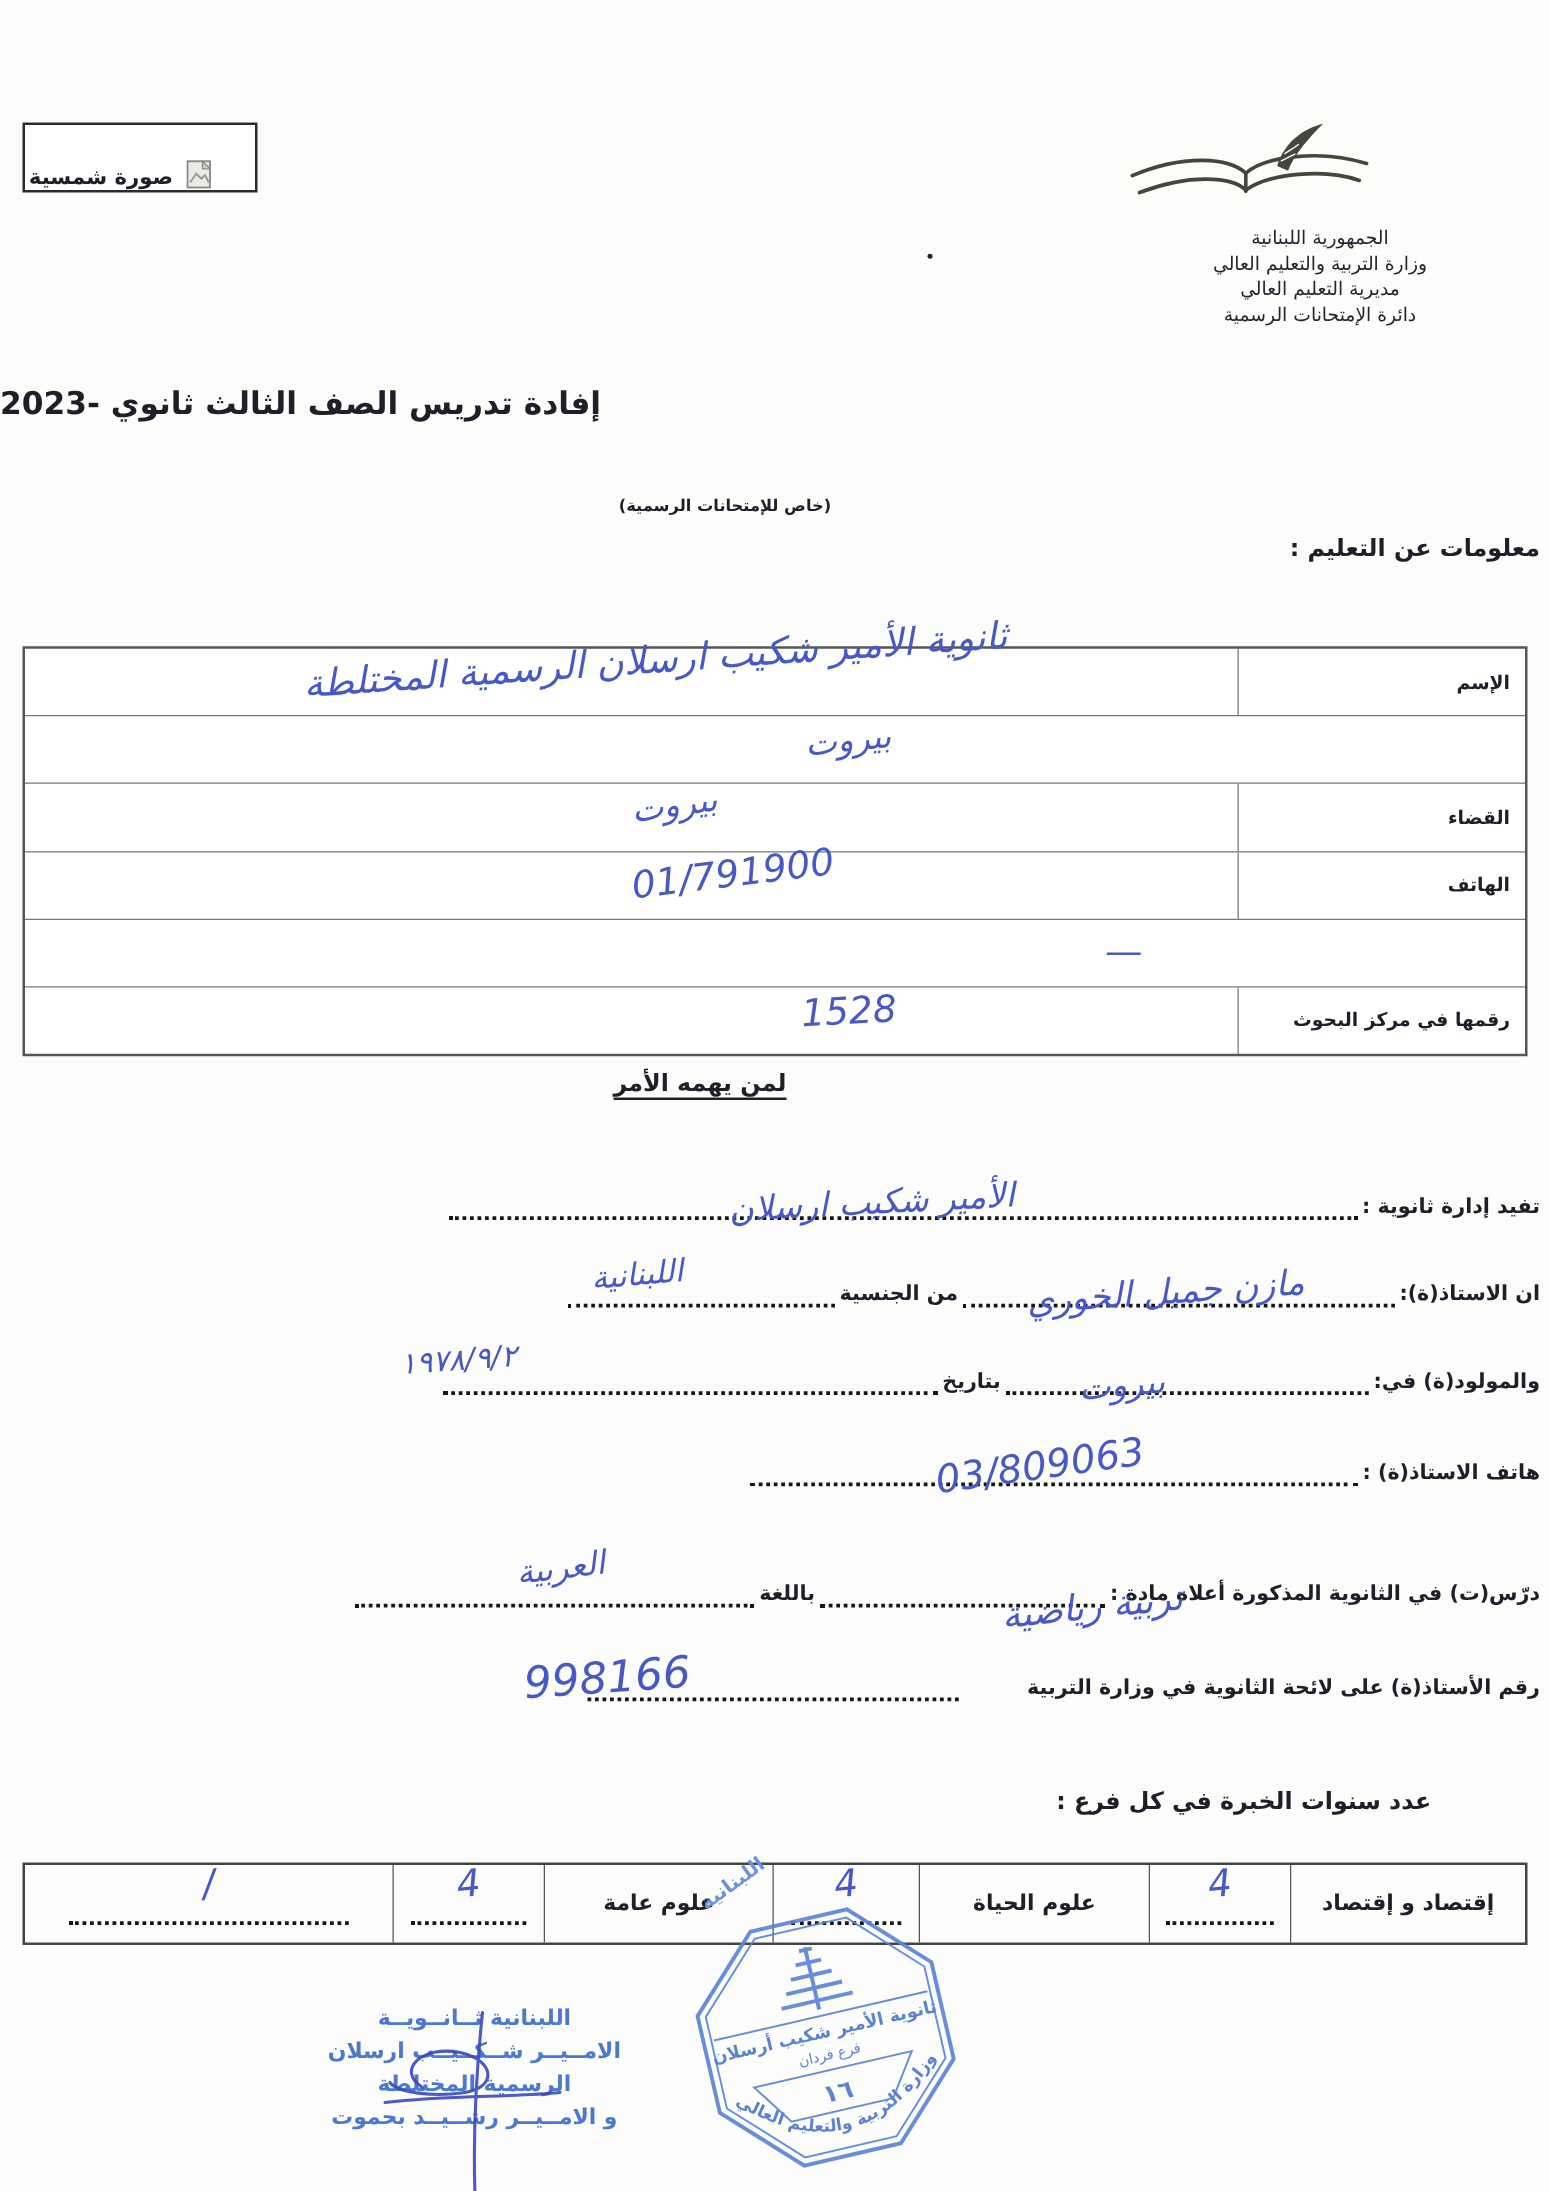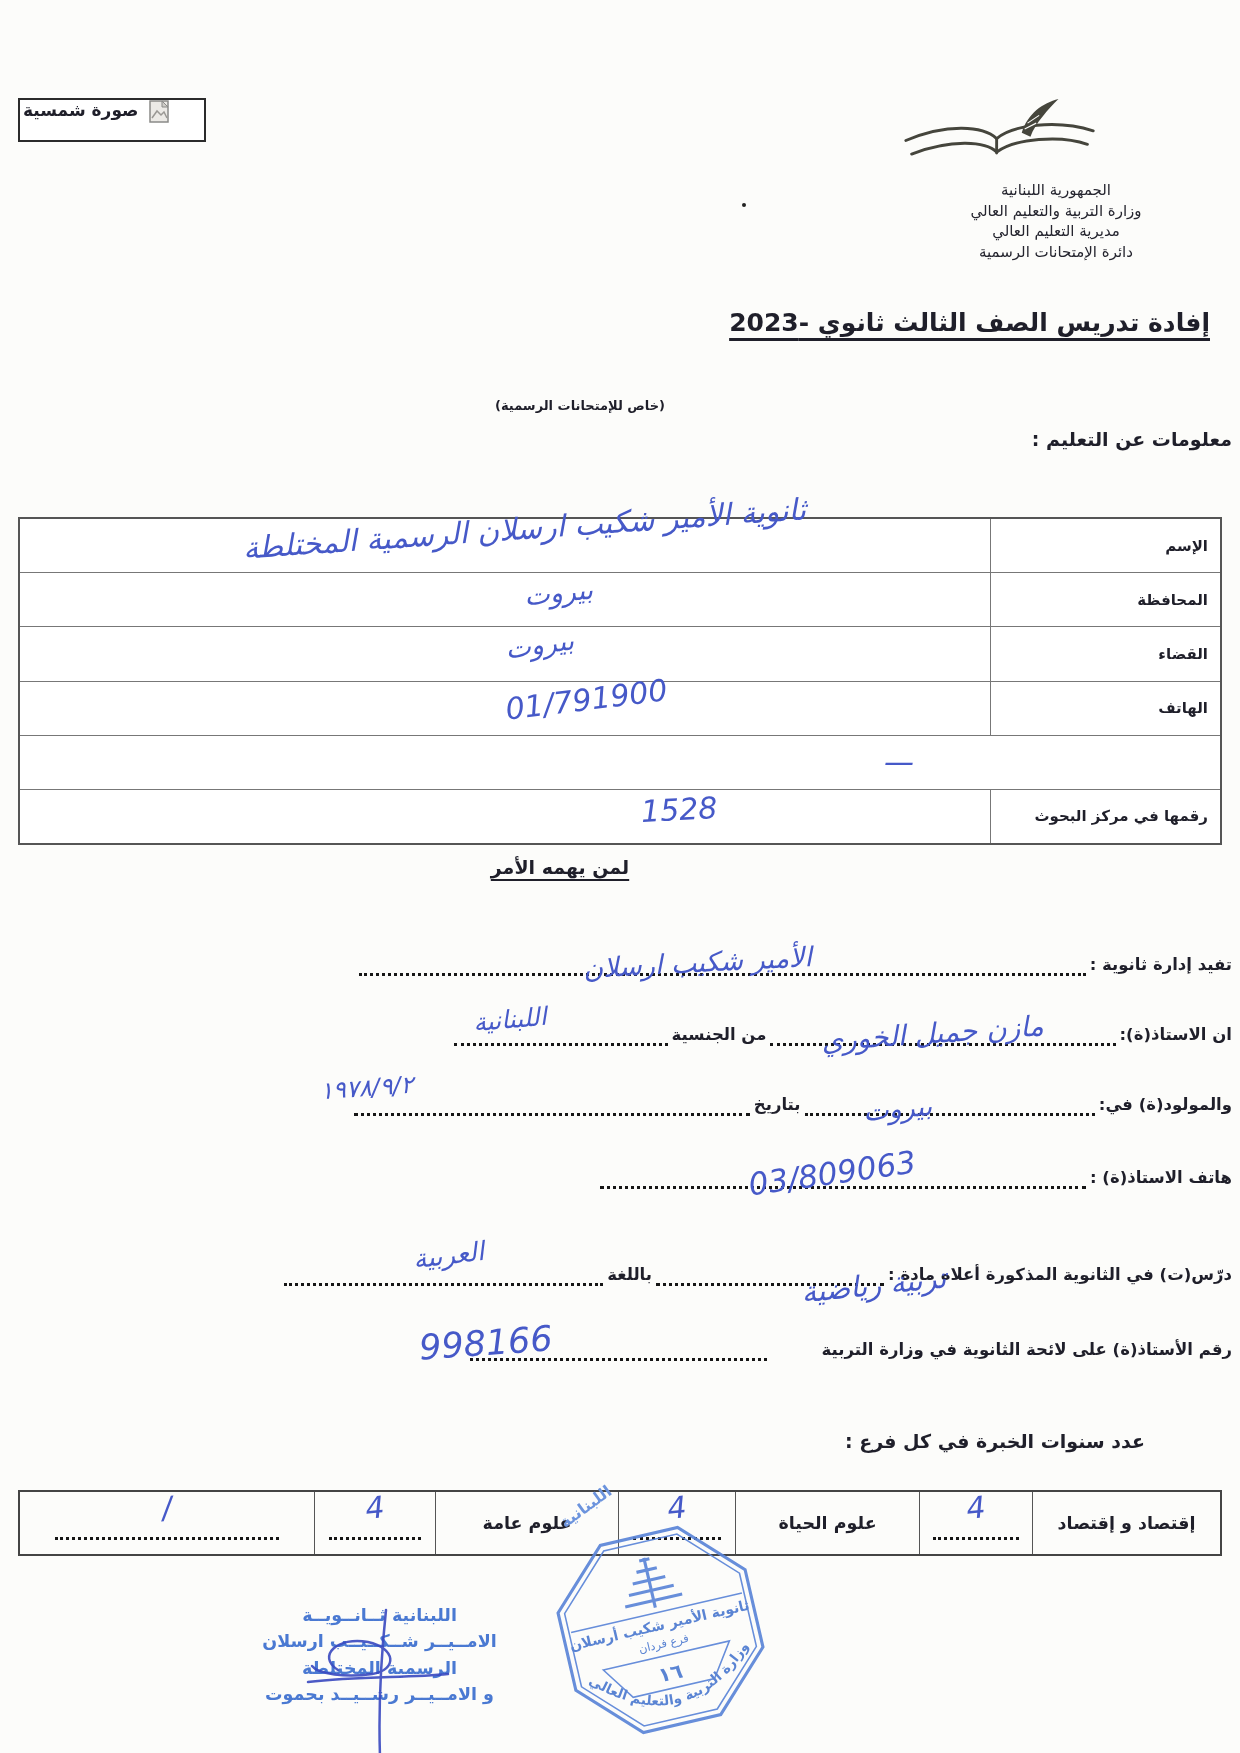--- a/index.html
+++ b/index.html
@@ -8,41 +8,41 @@
     position:relative;
     background:#fcfcfa;
     font-family:"DejaVu Sans", sans-serif;
     color:#1f1f2a;
     overflow:hidden;
   }
   .abs { position:absolute; }
 
   
   .photo-box {
-    left:18px; top:98px; width:188px; height:44px;
+    left:18px; top:98px; width:188px; height:56px;
     border:2.5px solid #2b2b2b; background:#fff;
-    display:flex; align-items:flex-start; justify-content:flex-end;
+    display:flex; align-items:flex-end; justify-content:flex-end;
     direction:rtl; padding:0 3px; gap:10px;
   }
   .photo-box .label { font-weight:bold; font-size:17px; white-space:nowrap; }
 
   
   .ministry-logo { left:893px; top:98px; }
   .ministry-text {
     left:880px; top:180px; width:352px;
     text-align:center; direction:rtl;
     font-size:15px; line-height:1.38; color:#25252f;
   }
   .tiny-dot { left:742px; top:203px; width:4px; height:4px; background:#222; border-radius:50%; }
 
   
   .doc-title {
-    left:0; top:308px; width:1210px; text-align:right; direction:rtl;
+    left:0; top:308px; width:1210px; text-align:left; direction:rtl;
     font-size:25px; font-weight:bold;
-    text-decoration:underline; text-underline-offset:7px; text-decoration-thickness:2.5px;
+    text-underline-offset:7px; text-decoration-thickness:2.5px;
   }
   .doc-subtitle {
     left:0; top:398px; width:1160px; text-align:center; direction:rtl;
     font-size:13px; font-weight:bold;
   }
   .section-heading {
     right:8px; top:428px; direction:rtl;
     font-size:19px; font-weight:bold;
   }
   .attest-heading {
@@ -178,21 +178,20 @@
 <div class="abs section-heading">معلومات عن التعليم :</div>
 
 <div class="abs info-table">
   <div class="info-row">
     <div class="info-label">الإسم</div>
     <div class="info-value">
       <span class="abs hw hw-name-row">ثانوية الأمير شكيب ارسلان الرسمية المختلطة</span>
     </div>
   </div>
   <div class="info-row">
-    <div class="info-label">المحافظة</div>
     <div class="info-value">
       <span class="abs hw hw-gov">بيروت</span>
     </div>
   </div>
   <div class="info-row">
     <div class="info-label">القضاء</div>
     <div class="info-value">
       <span class="abs hw hw-district">بيروت</span>
     </div>
   </div>

